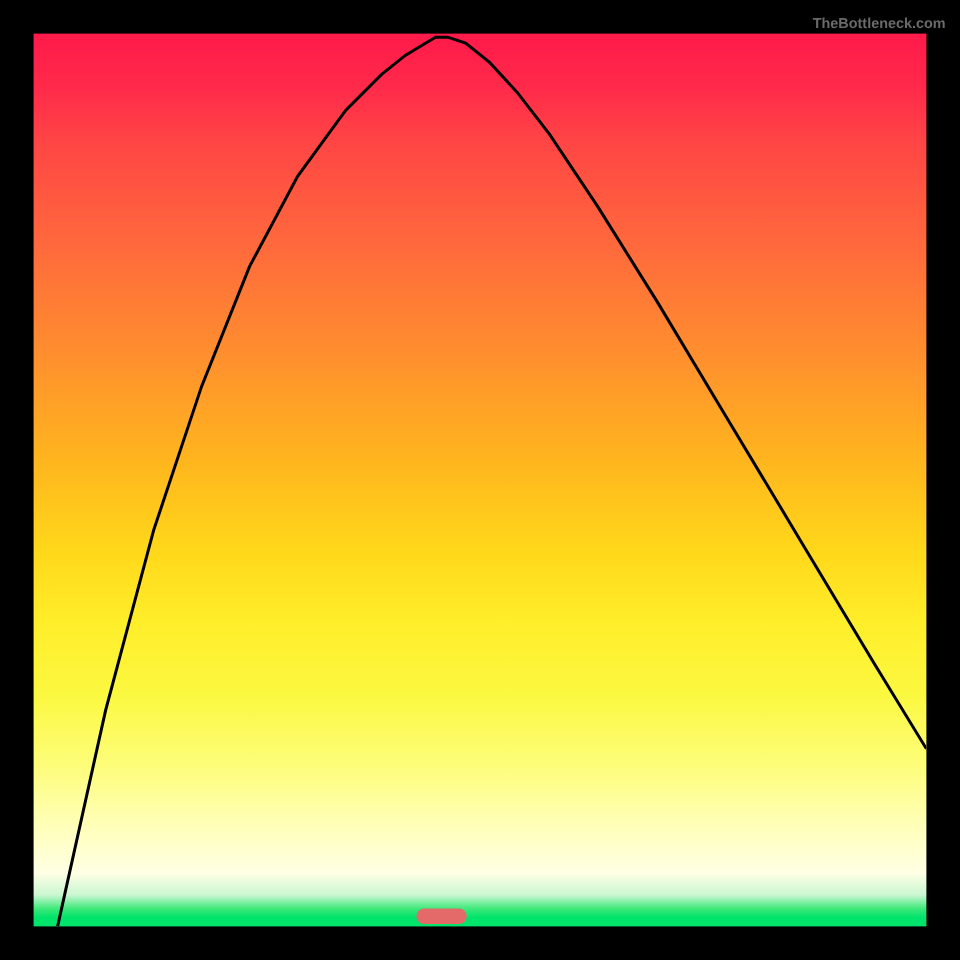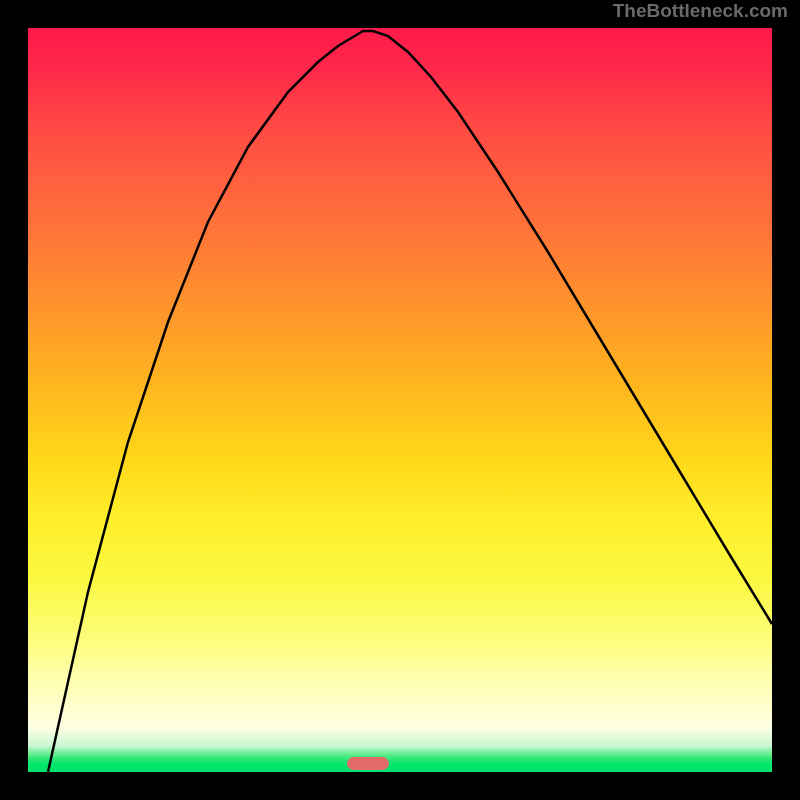--- a/index.html
+++ b/index.html
@@ -9,25 +9,25 @@
     }
     body {
       width: 800px;
       height: 800px;
       background: #000;
       position: relative;
       overflow: hidden;
     }
     .watermark {
       position: absolute;
-      top: 0;
+      top: 12px;
       right: 12px;
       color: #6a6a6a;
       font-family: Arial, sans-serif;
-      font-size: 19px;
+      font-size: 12px;
       font-weight: 600;
       z-index: 10;
     }
     .chart-container {
       position: absolute;
       top: 28px;
       left: 28px;
       width: 744px;
       height: 744px;
       background: linear-gradient(to bottom,

